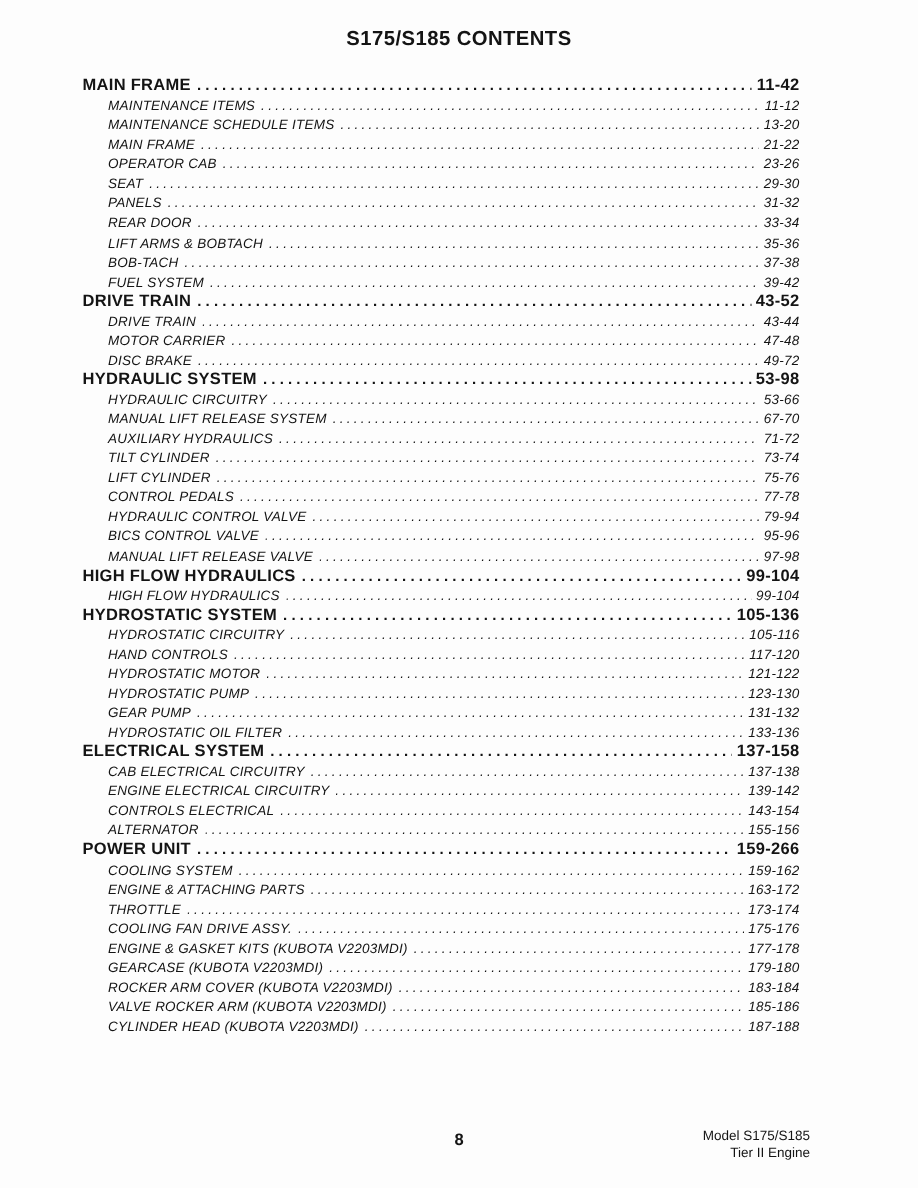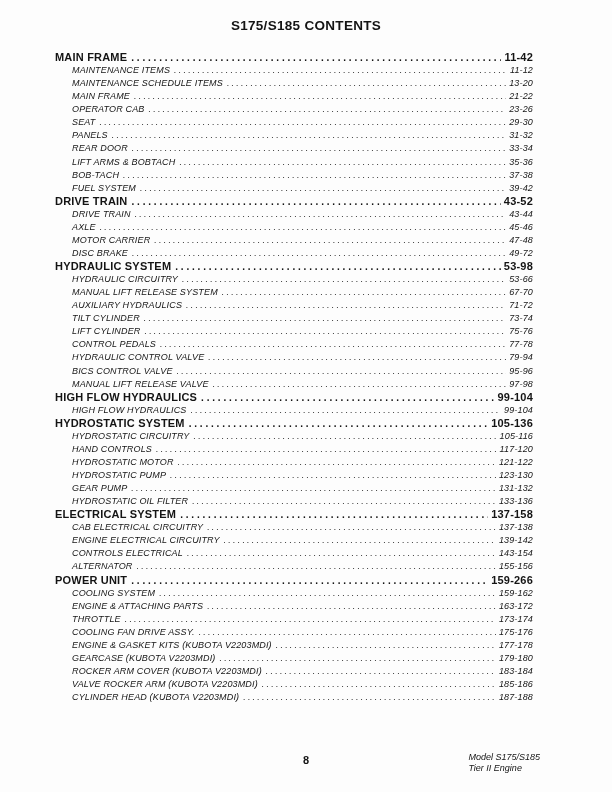--- a/index.html
+++ b/index.html
@@ -74,24 +74,23 @@
     left: 0;
     right: 0;
     text-align: center;
     font-size: 11px;
     font-weight: bold;
   }
   .footer-right {
     position: absolute;
     top: 752px;
     right: 72px;
-    text-align: left;
+    text-align: right;
     font-size: 9px;
     line-height: 10.5px;
-    font-style: italic;
   }
 </style>
 </head>
 <body>
 
 <div class="page">
   <div class="doc-title">S175/S185 CONTENTS</div>
 
   <div class="toc">
       <div class="toc-row section">
@@ -151,25 +150,20 @@
       </div>
       <div class="toc-row section">
         <span class="label">DRIVE TRAIN</span>
         <span class="dots"></span>
         <span class="pages">43-52</span>
       </div>
       <div class="toc-row item">
         <span class="label">DRIVE TRAIN</span>
         <span class="dots"></span>
         <span class="pages">43-44</span>
-      </div>
-      <div class="toc-row item">
-        <span class="label">AXLE</span>
-        <span class="dots"></span>
-        <span class="pages">45-46</span>
       </div>
       <div class="toc-row item">
         <span class="label">MOTOR CARRIER</span>
         <span class="dots"></span>
         <span class="pages">47-48</span>
       </div>
       <div class="toc-row item">
         <span class="label">DISC BRAKE</span>
         <span class="dots"></span>
         <span class="pages">49-72</span>

